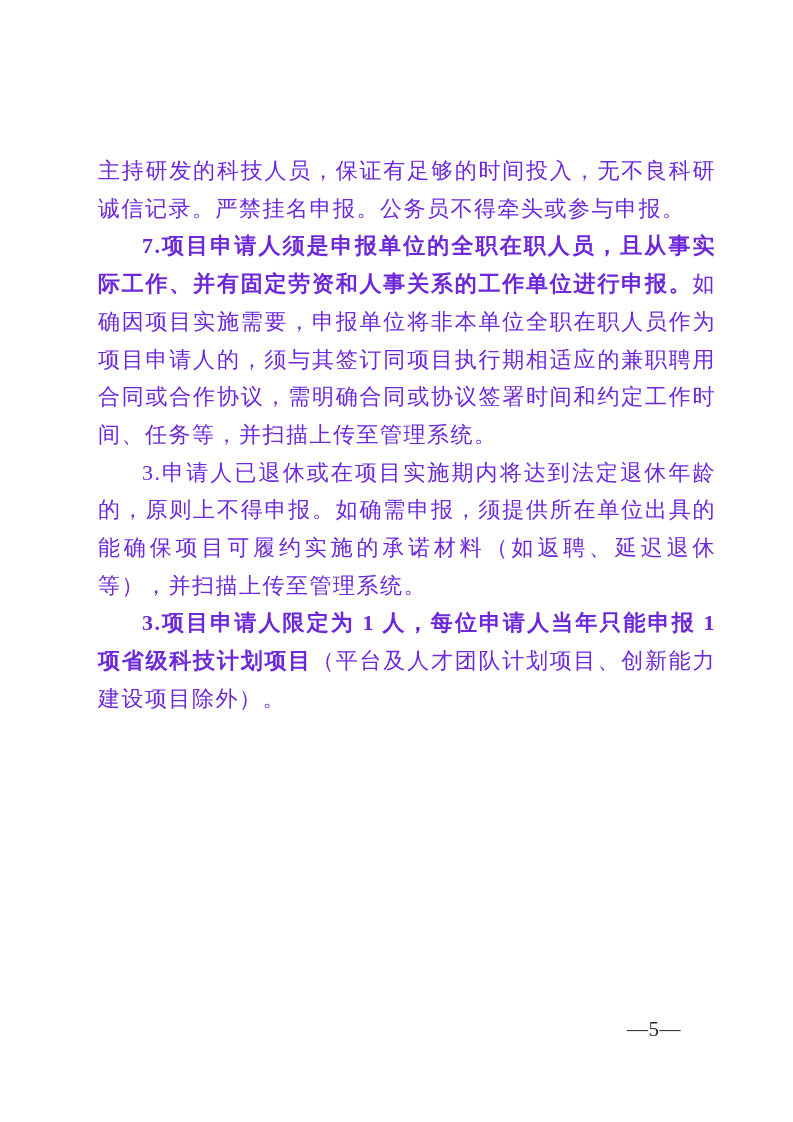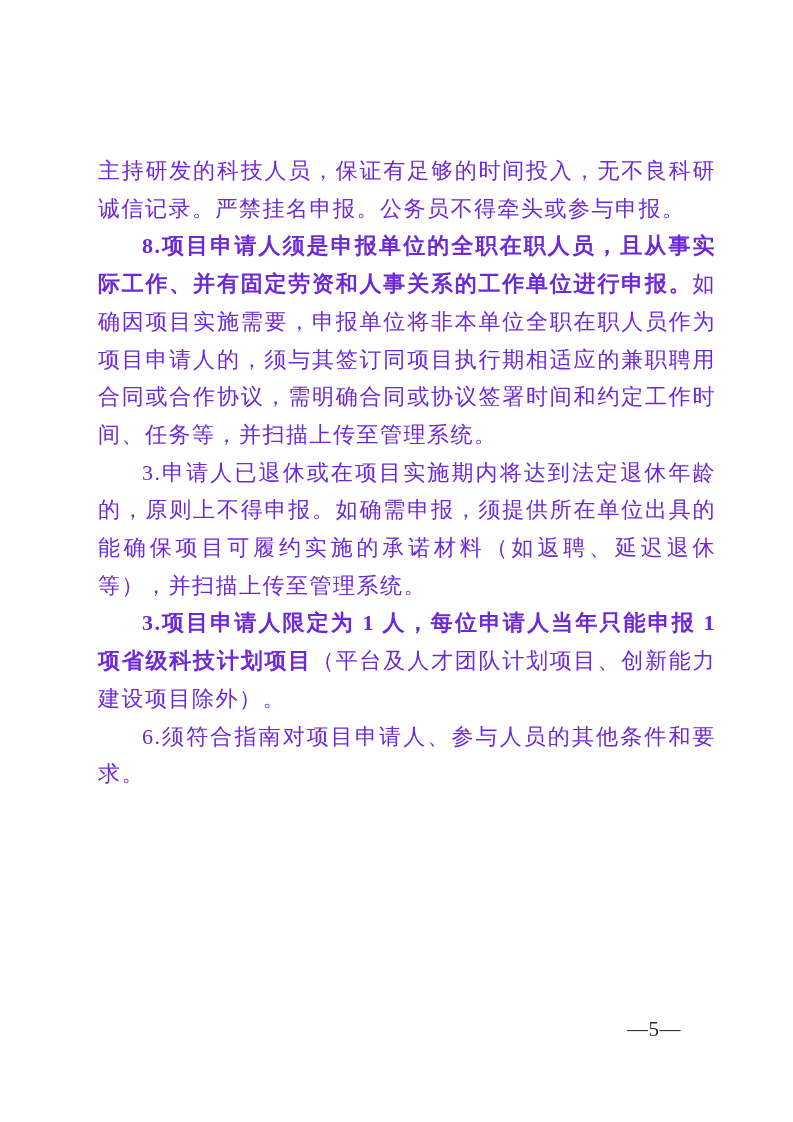--- a/index.html
+++ b/index.html
@@ -51,19 +51,18 @@
     color: #2a2a2a;
     font-family: "Liberation Serif", serif;
   }
 </style>
 </head>
 <body>
 
 <div class="page">
   <div class="text-block">
       <p class="para"><span class="run">主持研发的科技人员，保证有足够的时间投入，无不良科研诚信记录。严禁挂名申报。公务员不得牵头或参与申报。</span></p>
-      <p class="para indent"><span class="run bold">8.项目申请人须是申报单位的全职在职人员，且从事实际工作、并有固定劳资和人事关系的工作单位进行申报。</span><span class="run">如确因项目实施需要，申报单位将非本单位全职在职人员作为项目申请人的，须与其签订同项目执行期相适应的兼职聘用合同或合作协议，需明确合同或协议签署时间和约定工作时间、任务等，并扫描上传至管理系统。</span></p>
+      <p class="para indent"><span class="run bold">7.项目申请人须是申报单位的全职在职人员，且从事实际工作、并有固定劳资和人事关系的工作单位进行申报。</span><span class="run">如确因项目实施需要，申报单位将非本单位全职在职人员作为项目申请人的，须与其签订同项目执行期相适应的兼职聘用合同或合作协议，需明确合同或协议签署时间和约定工作时间、任务等，并扫描上传至管理系统。</span></p>
       <p class="para indent"><span class="run">3.申请人已退休或在项目实施期内将达到法定退休年龄的，原则上不得申报。如确需申报，须提供所在单位出具的能确保项目可履约实施的承诺材料（如返聘、延迟退休等），并扫描上传至管理系统。</span></p>
       <p class="para indent"><span class="run bold">3.项目申请人限定为 1 人，每位申请人当年只能申报 1 项省级科技计划项目</span><span class="run">（平台及人才团队计划项目、创新能力建设项目除外）。</span></p>
-      <p class="para indent"><span class="run">6.须符合指南对项目申请人、参与人员的其他条件和要求。</span></p>
     </div>
   <div class="page-number">—5—</div>
 </div>
 
 </body></html>

